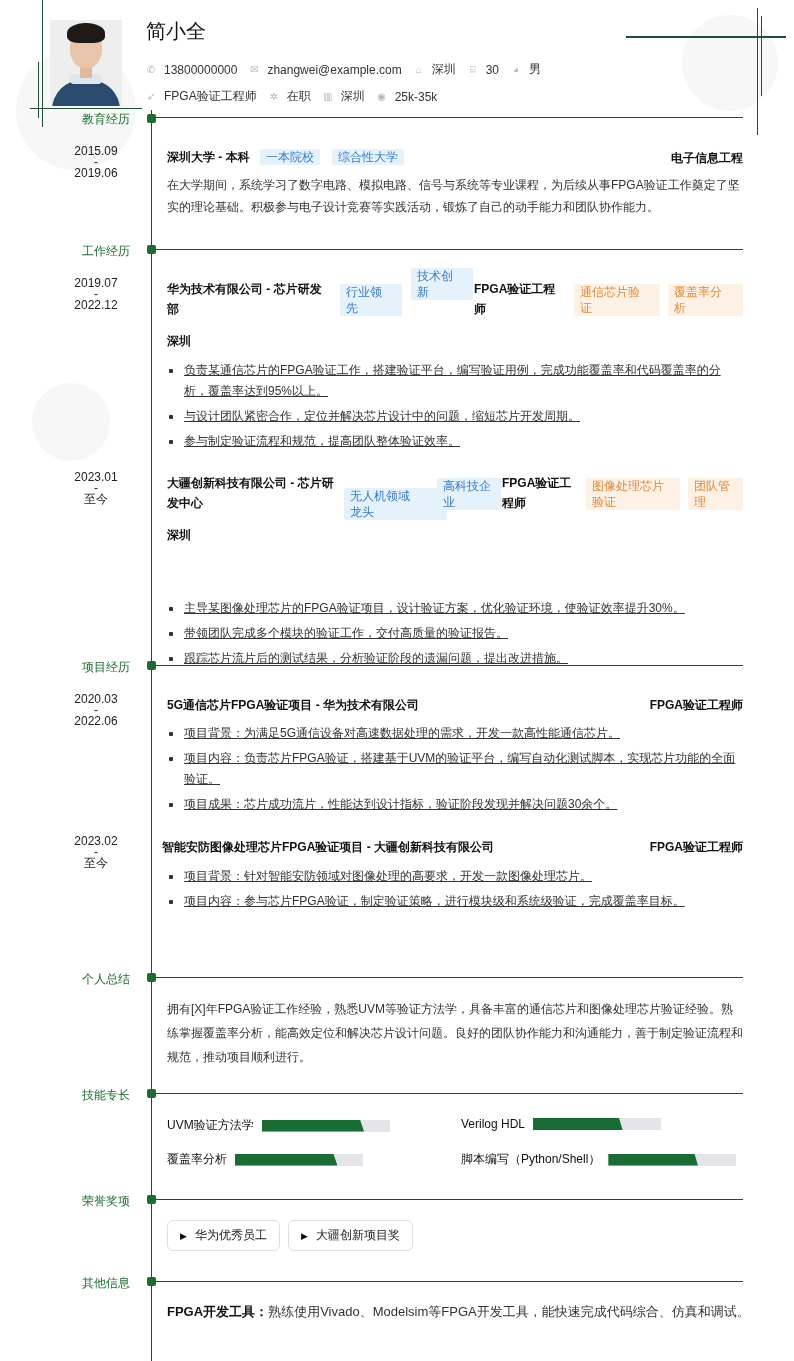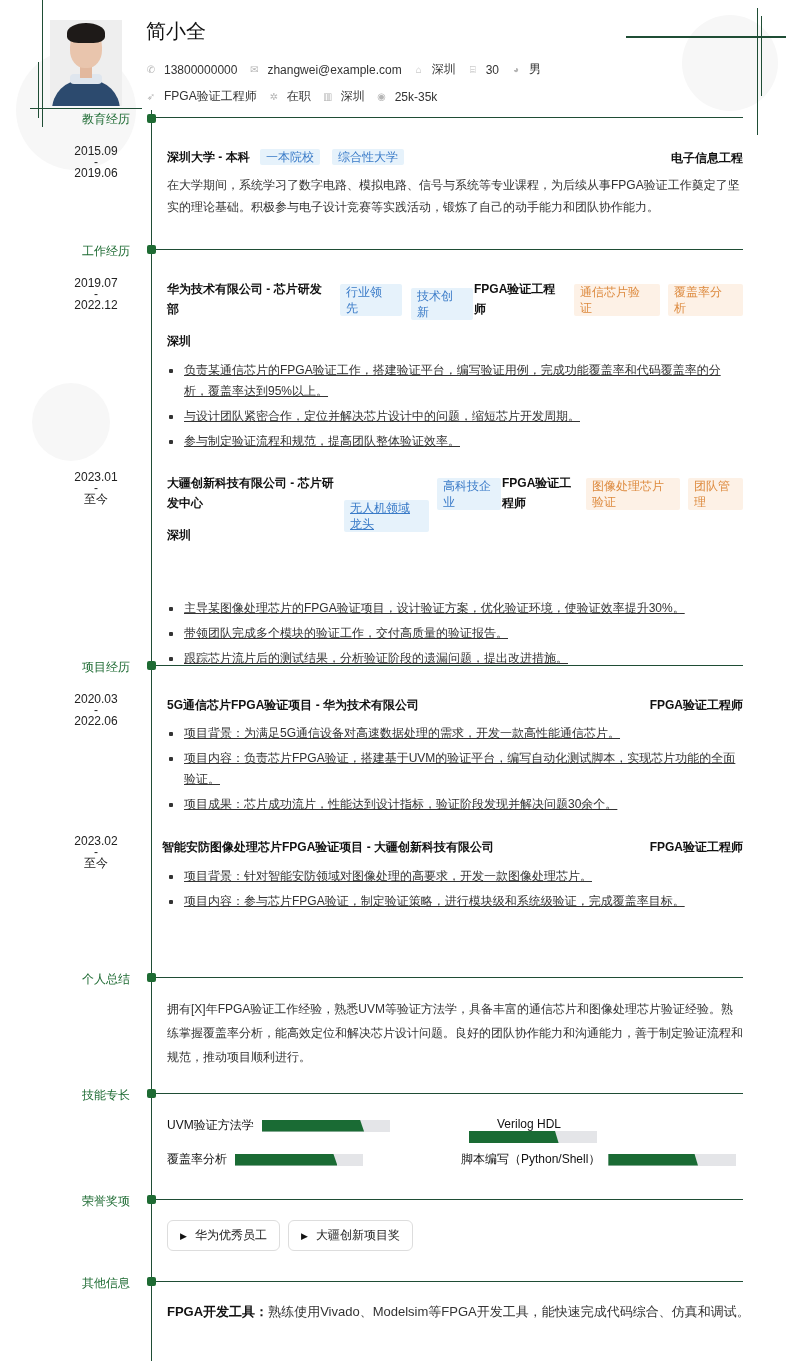--- a/index.html
+++ b/index.html
@@ -124,21 +124,21 @@
   <div>2022.12</div>
 </div>
 <div class="entry-title" style="left:167px;top:279px;width:165px;">
   <div>华为技术有限公司 - 芯片研发</div>
   <div>部</div>
 </div>
 <div class="tag blue" style="left:340px;top:284px;width:62px;height:32px;">
   <div>行业领</div>
     <div>先</div>
 </div>
-<div class="tag blue" style="left:411px;top:288px;width:62px;height:32px;">
+<div class="tag blue" style="left:411px;top:268px;width:62px;height:32px;">
   <div>技术创</div>
     <div>新</div>
 </div>
 <div class="entry-title" style="left:474px;top:279px;width:95px;">
   <div>FPGA验证工程</div>
   <div>师</div>
 </div>
 <div class="tag orange" style="left:574px;top:284px;width:86px;height:32px;">
   <div>通信芯片验</div>
     <div>证</div>
@@ -156,21 +156,21 @@
 
 <div class="date" style="top:472px;">
   <div>2023.01</div>
   <div>-</div>
   <div>至今</div>
 </div>
 <div class="entry-title" style="left:167px;top:473px;width:172px;">
   <div>大疆创新科技有限公司 - 芯片研</div>
   <div>发中心</div>
 </div>
-<div class="tag blue" style="left:344px;top:500px;width:85px;height:32px;text-decoration:underline;">
+<div class="tag blue" style="left:344px;top:488px;width:103px;height:32px;">
   <div>无人机领域</div>
     <div>龙头</div>
 </div>
 <div class="tag blue" style="left:437px;top:478px;width:64px;height:32px;">
   <div>高科技企</div>
     <div>业</div>
 </div>
 <div class="entry-title" style="left:502px;top:473px;width:80px;">
   <div>FPGA验证工</div>
   <div>程师</div>
@@ -227,21 +227,21 @@
 <div class="section-title" style="top:1087px;">技能专长</div>
 <div class="section-dot" style="top:1089px;"></div>
 <div class="section-line" style="top:1093px;"></div>
 
 <div class="skill" style="left:167px;top:1117px;">
   <span>UVM验证方法学</span>
   <div class="bar" style="width:128px;">
       <div class="fill" style="width:80%;"></div>
     </div>
 </div>
-<div class="skill" style="left:461px;top:1117px;flex-direction:column;">
+<div class="skill" style="left:461px;top:1117px;">
   <span>Verilog HDL</span>
   <div class="bar" style="width:128px;">
       <div class="fill" style="width:70%;"></div>
     </div>
 </div>
 <div class="skill" style="left:167px;top:1151px;">
   <span>覆盖率分析</span>
   <div class="bar" style="width:128px;">
       <div class="fill" style="width:80%;"></div>
     </div>

